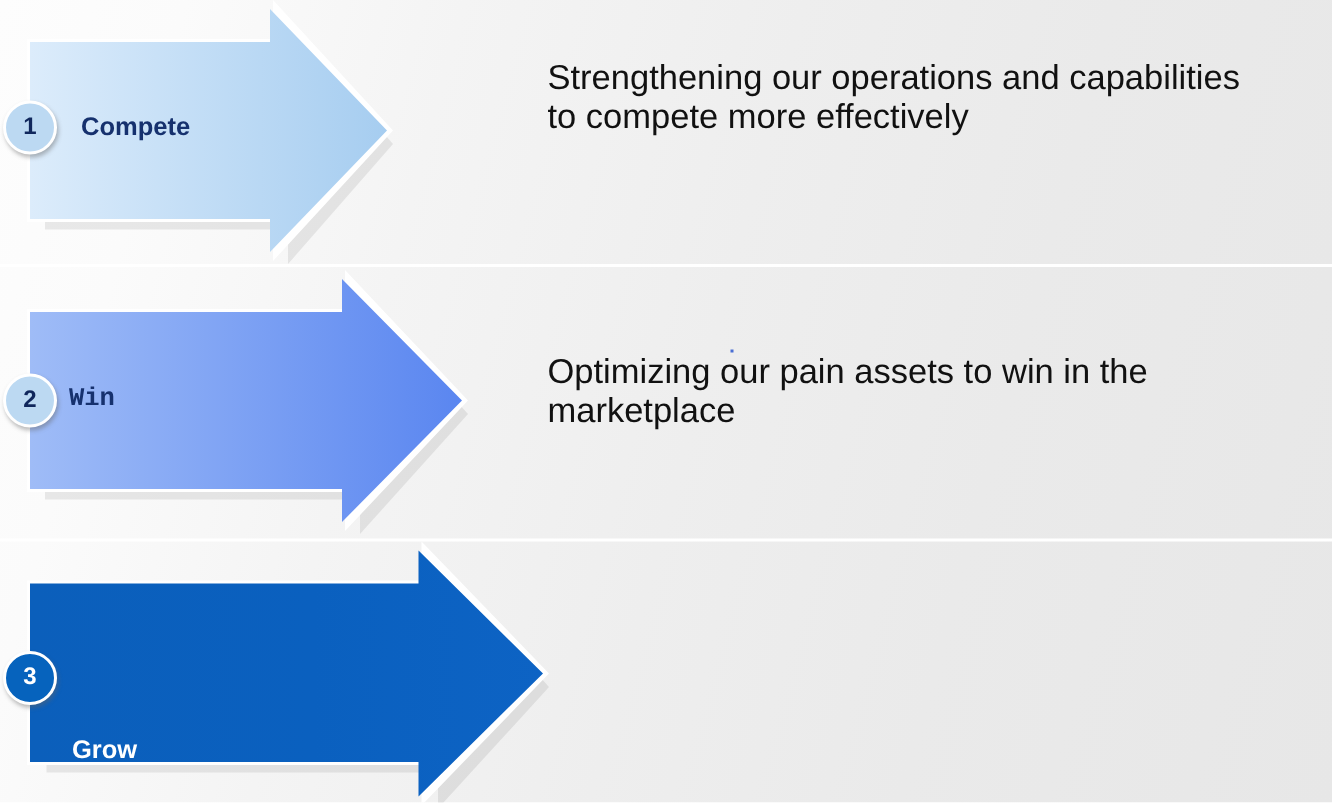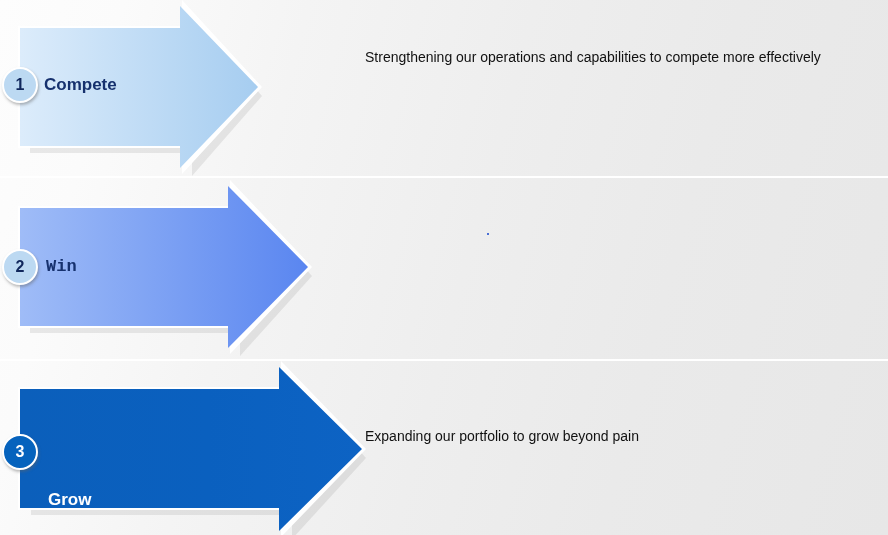--- a/index.html
+++ b/index.html
@@ -100,22 +100,22 @@
   }
   .label-navy  { color: #16316e; }
   .label-white { color: #ffffff; margin-top: 48px; }
 
   
   .desc {
     position: absolute;
     left: 365px;
     width: 480px;
     color: #111111;
-    font-size: 14px;
-    line-height: 38px;
+    font-size: 23px;
+    line-height: 26px;
     font-weight: normal;
   }
 
   
   .speck {
     position: absolute;
     width: 2px;
     height: 2px;
     background: #4a6fd4;
     left: 487px;
@@ -144,21 +144,21 @@
         <path class="arrow-border-path" d="M0 20 L164 20 L164 -6 L244 81 L164 168 L164 142 L0 142 Z"></path>
 
         <path d="M2 22 L162 22 L162 0 L240 81 L162 162 L162 140 L2 140 Z" fill="url(#grad1)"></path>
       </svg>
     </div>
 
     <div class="badge badge-light" style="left:2px; top:67px;">
       <span>1</span>
     </div>
 
-    <div class="arrow-label label-navy" style="left:44px; top:75px;">Compete</div>
+    <div class="arrow-label label-navy" style="left:54px; top:75px;">Compete</div>
 
     <div class="desc" style="top:38px;">Strengthening our operations and capabilities to compete more effectively</div>
   </div>
 
   <div class="divider divider-1"></div>
 
   <div class="row row-2">
 
     <div class="arrow-wrap" style="top:8px; width:300px; height:165px;">
       <svg class="arrow" viewBox="0 0 300 165" preserveAspectRatio="none">
@@ -173,20 +173,21 @@
         <path d="M2 22 L210 22 L210 0 L290 81 L210 162 L210 140 L2 140 Z" fill="url(#grad2)"></path>
       </svg>
     </div>
 
     <div class="badge badge-light" style="left:2px; top:71px;">
       <span>2</span>
     </div>
 
     <div class="arrow-label label-navy" style="left:46px; top:79px;font-family:Liberation Mono, monospace;">Win</div>
 
+    <div class="desc" style="top:56px;">Optimizing our pain assets to win in the marketplace</div>
   </div>
 
   <div class="divider divider-2"></div>
 
   <div class="row row-3">
 
     <div class="arrow-wrap" style="top:6px; width:355px; height:168px;">
       <svg class="arrow" viewBox="0 0 355 168" preserveAspectRatio="none">
         <defs>
           <linearGradient id="grad3" x1="0" y1="0" x2="1" y2="0">
@@ -200,18 +201,17 @@
         <path d="M2 22 L261 22 L261 0 L344 82 L261 164 L261 141 L2 141 Z" fill="url(#grad3)"></path>
       </svg>
     </div>
 
     <div class="badge badge-dark" style="left:2px; top:73px;">
       <span>3</span>
     </div>
 
     <div class="arrow-label label-white" style="left:48px; top:81px;">Grow</div>
 
-    <div class="desc" style="top:56px;">Expanding our portfolio to grow beyond pain</div>
   </div>
 
   <div class="speck"></div>
 
 </div>
 
 </body></html>

